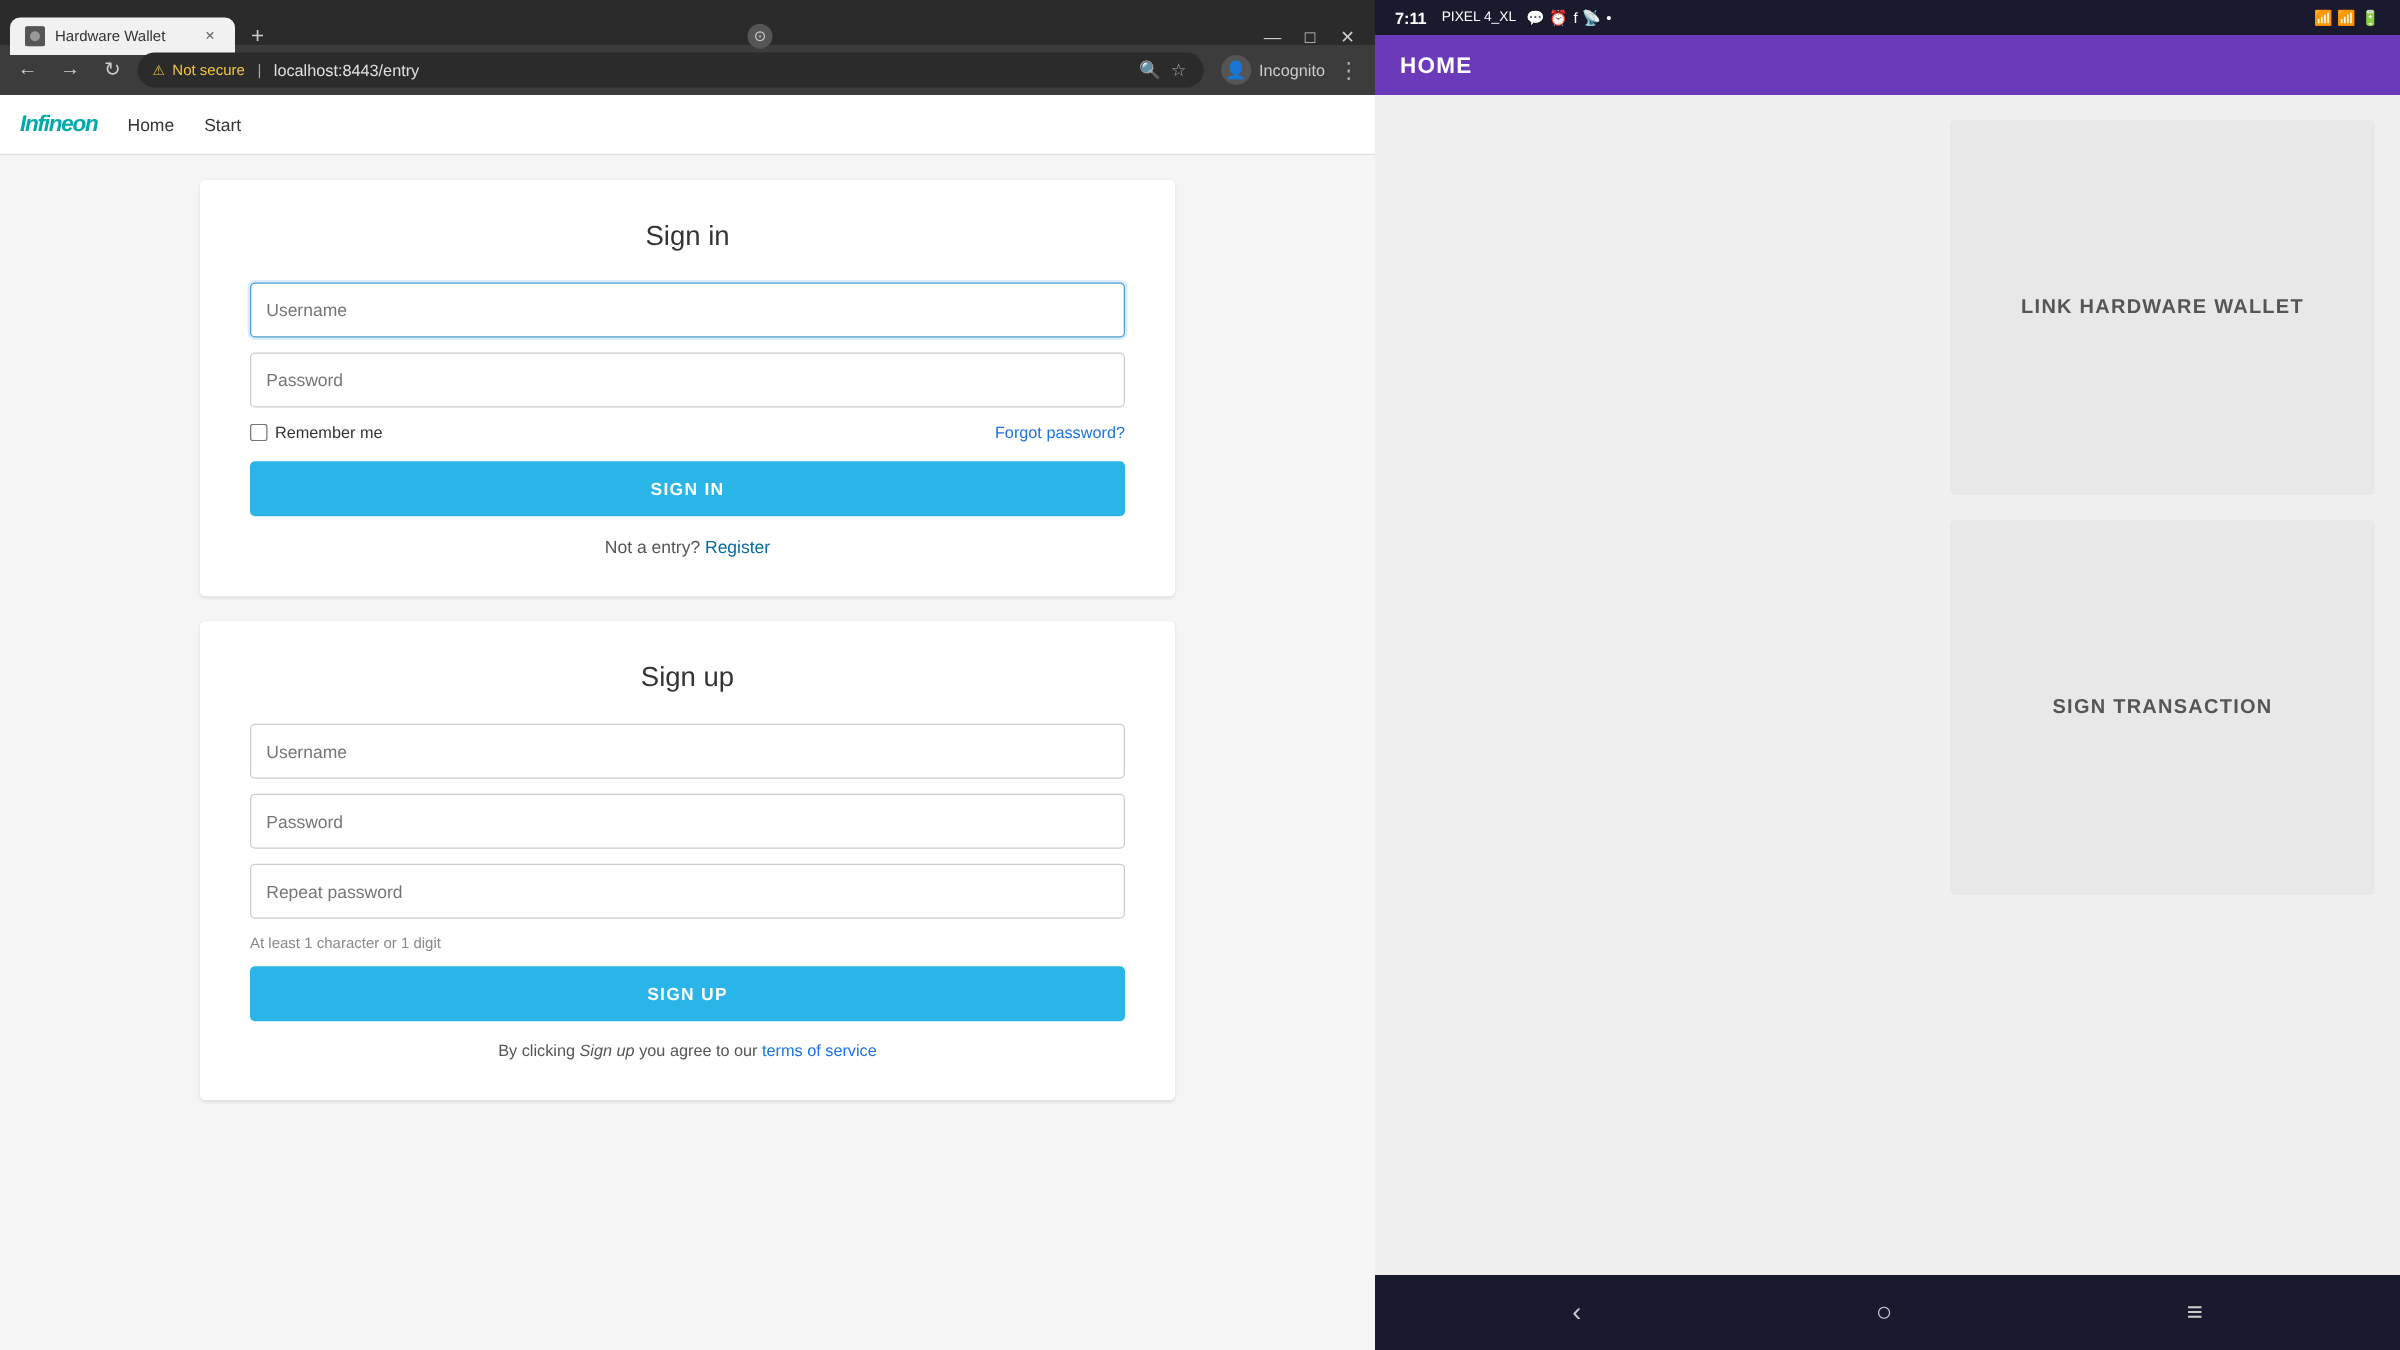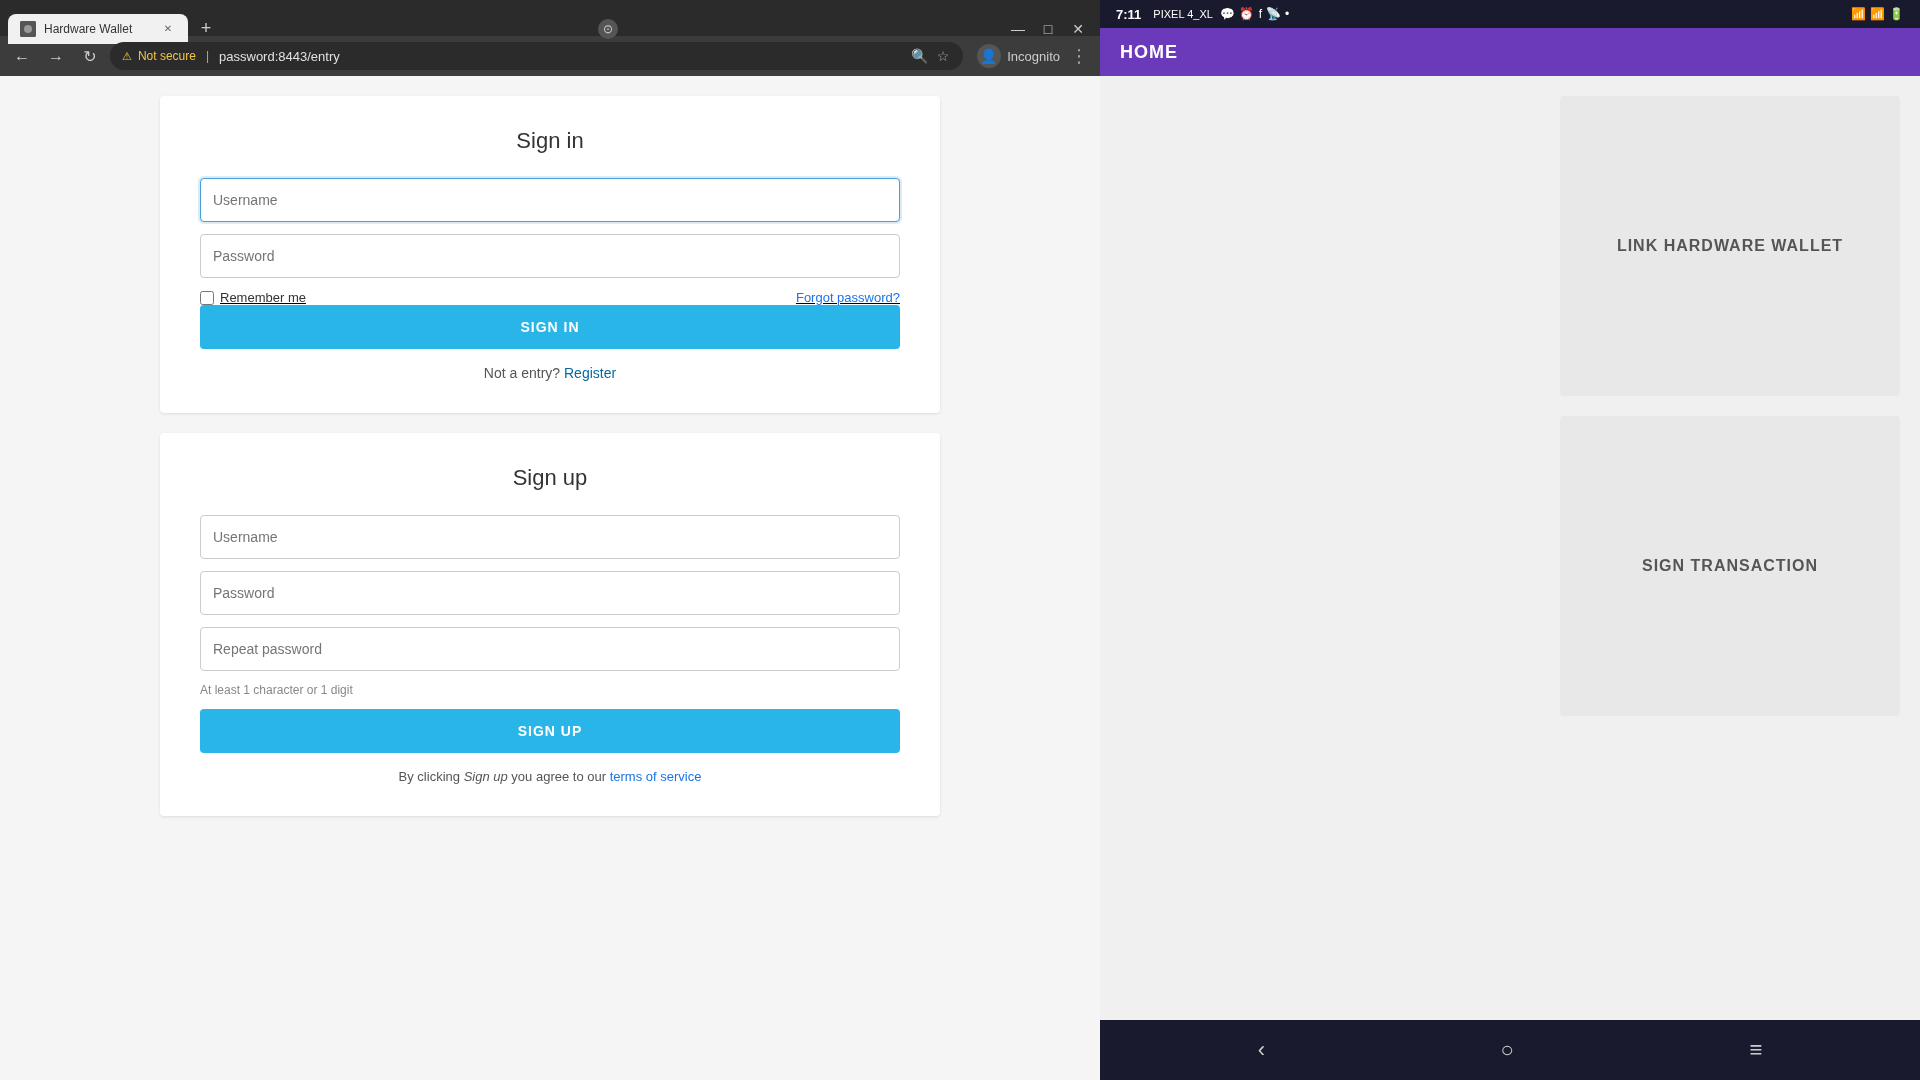--- a/index.html
+++ b/index.html
@@ -242,21 +242,21 @@
 
     .form-input.active-input {
       border-color: #4a9fd4;
       box-shadow: 0 0 0 2px rgba(74,159,212,0.2);
     }
 
     .remember-forgot-row {
       display: flex;
       align-items: flex-start;
       justify-content: space-between;
-      text-decoration: underline;
+      margin-bottom: 16px;
     }
 
     .remember-me {
       display: flex;
       align-items: center;
       gap: 6px;
     }
 
     .remember-checkbox {
       width: 14px;
@@ -469,38 +469,45 @@
 
     <div id="address-bar-row">
       <div class="nav-btn">←</div>
       <div class="nav-btn">→</div>
       <div class="nav-btn">↻</div>
 
       <div id="address-bar">
         <span id="security-icon">⚠</span>
         <span style="font-size:12px;color:#f4c542;">Not secure</span>
         <span style="color:#aaa;font-size:12px;margin:0 4px;">|</span>
-        <span id="address-text">password:8443/entry</span>
+        <span id="address-text">localhost:8443/entry</span>
         <div id="address-icons">
           <span class="addr-icon">🔍</span>
           <span class="addr-icon">☆</span>
         </div>
       </div>
 
       <div id="incognito-area" style="display:flex;align-items:center;gap:6px;margin-left:8px;">
         <div style="width:24px;height:24px;border-radius:50%;background:#555;overflow:hidden;display:flex;align-items:center;justify-content:center;">
           <span style="color:#ccc;font-size:14px;">👤</span>
         </div>
         <span style="font-size:13px;color:#ccc;">Incognito</span>
       </div>
 
       <div id="browser-menu">⋮</div>
     </div>
   </div>
 
+  <div id="site-navbar">
+    <div id="logo">
+      <span style="font-style:italic; color:#00aaaa;">Infineon</span>
+    </div>
+    <a class="nav-link">Home</a>
+    <a class="nav-link">Start</a>
+  </div>
 
   <div id="main-content">
     <div id="forms-container">
 
       <div class="form-card">
         <div class="form-title">Sign in</div>
 
         <input class="form-input active-input" type="text" placeholder="Username" style="">
 
         <input class="form-input" type="password" placeholder="Password" style="">

